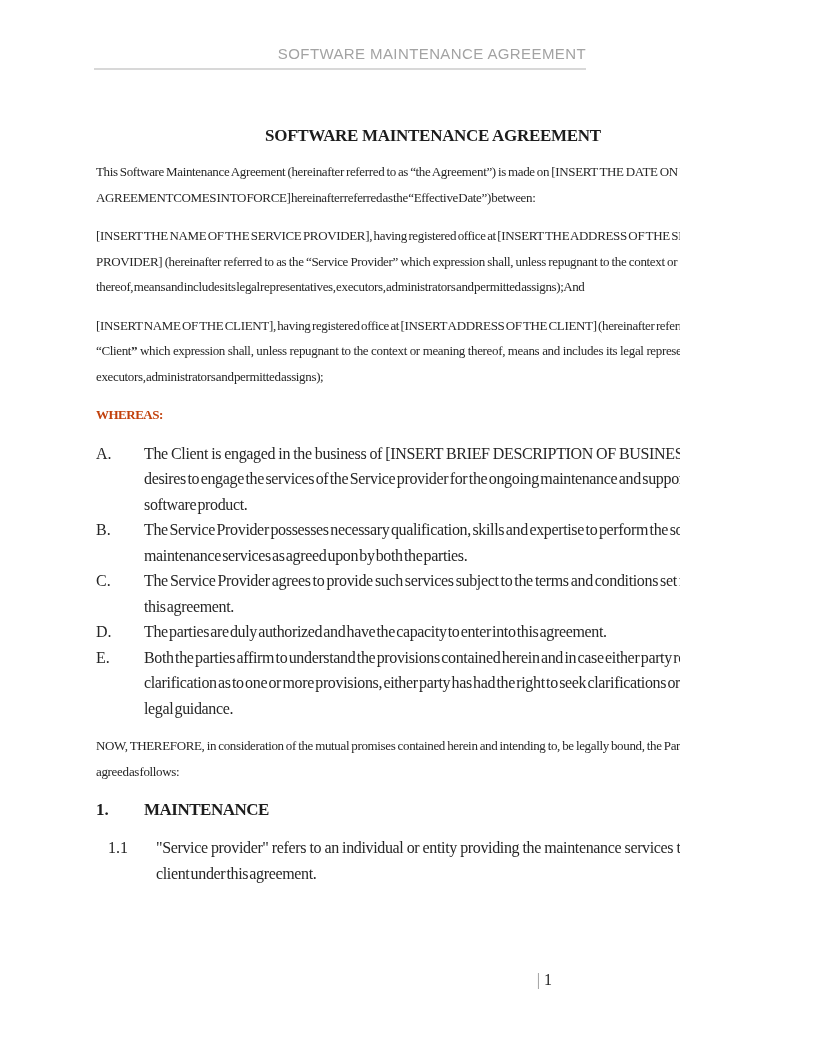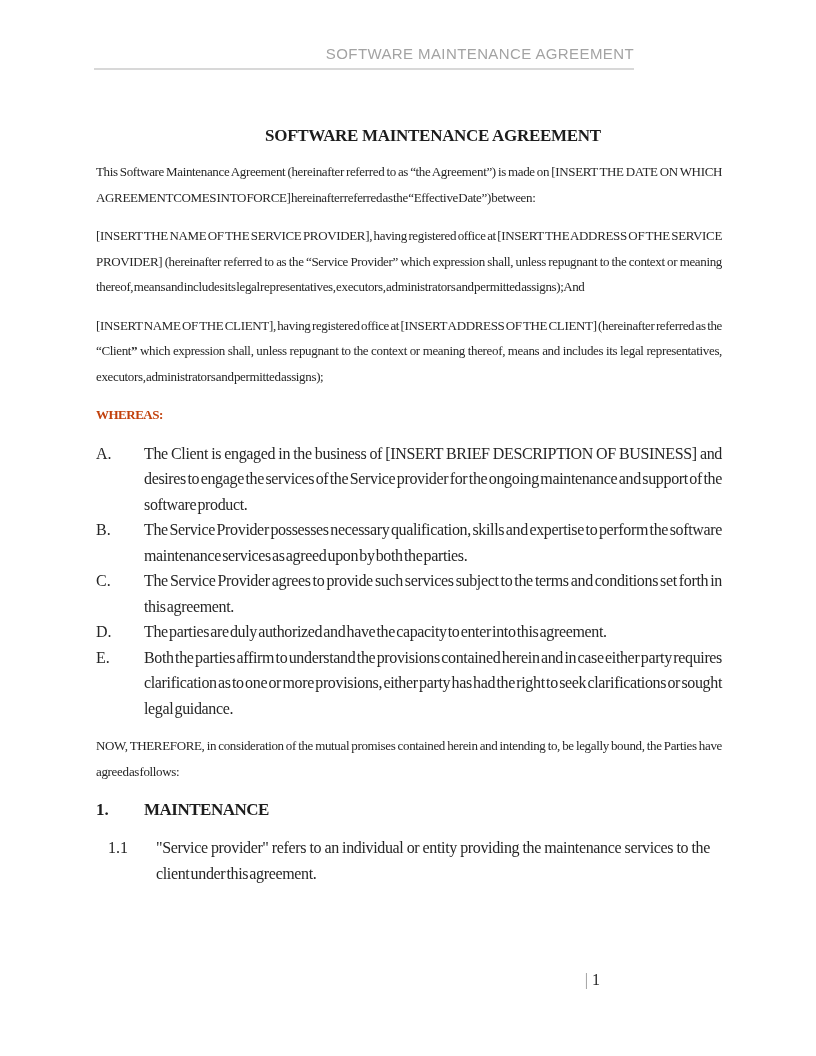--- a/index.html
+++ b/index.html
@@ -3,21 +3,20 @@
 <meta charset="utf-8">
 <style>
   html,body{margin:0;padding:0;background:#ffffff;}
   .page{
     position:relative;
     width:680px;height:1056px;
     background:#ffffff;
     overflow:hidden;
     font-family:"Liberation Serif", serif;
     color:#262626;
-    padding-left:48px;
   }
   .running-header{
     position:absolute;left:94px;right:94px;top:0;
     padding-top:45px;padding-bottom:6px;
     border-bottom:2px solid #d8d8d8;
     text-align:right;
     font-family:"Liberation Sans", sans-serif;
     font-size:15px;letter-spacing:0.4px;
     color:#a3a3a3;
     white-space:nowrap;

